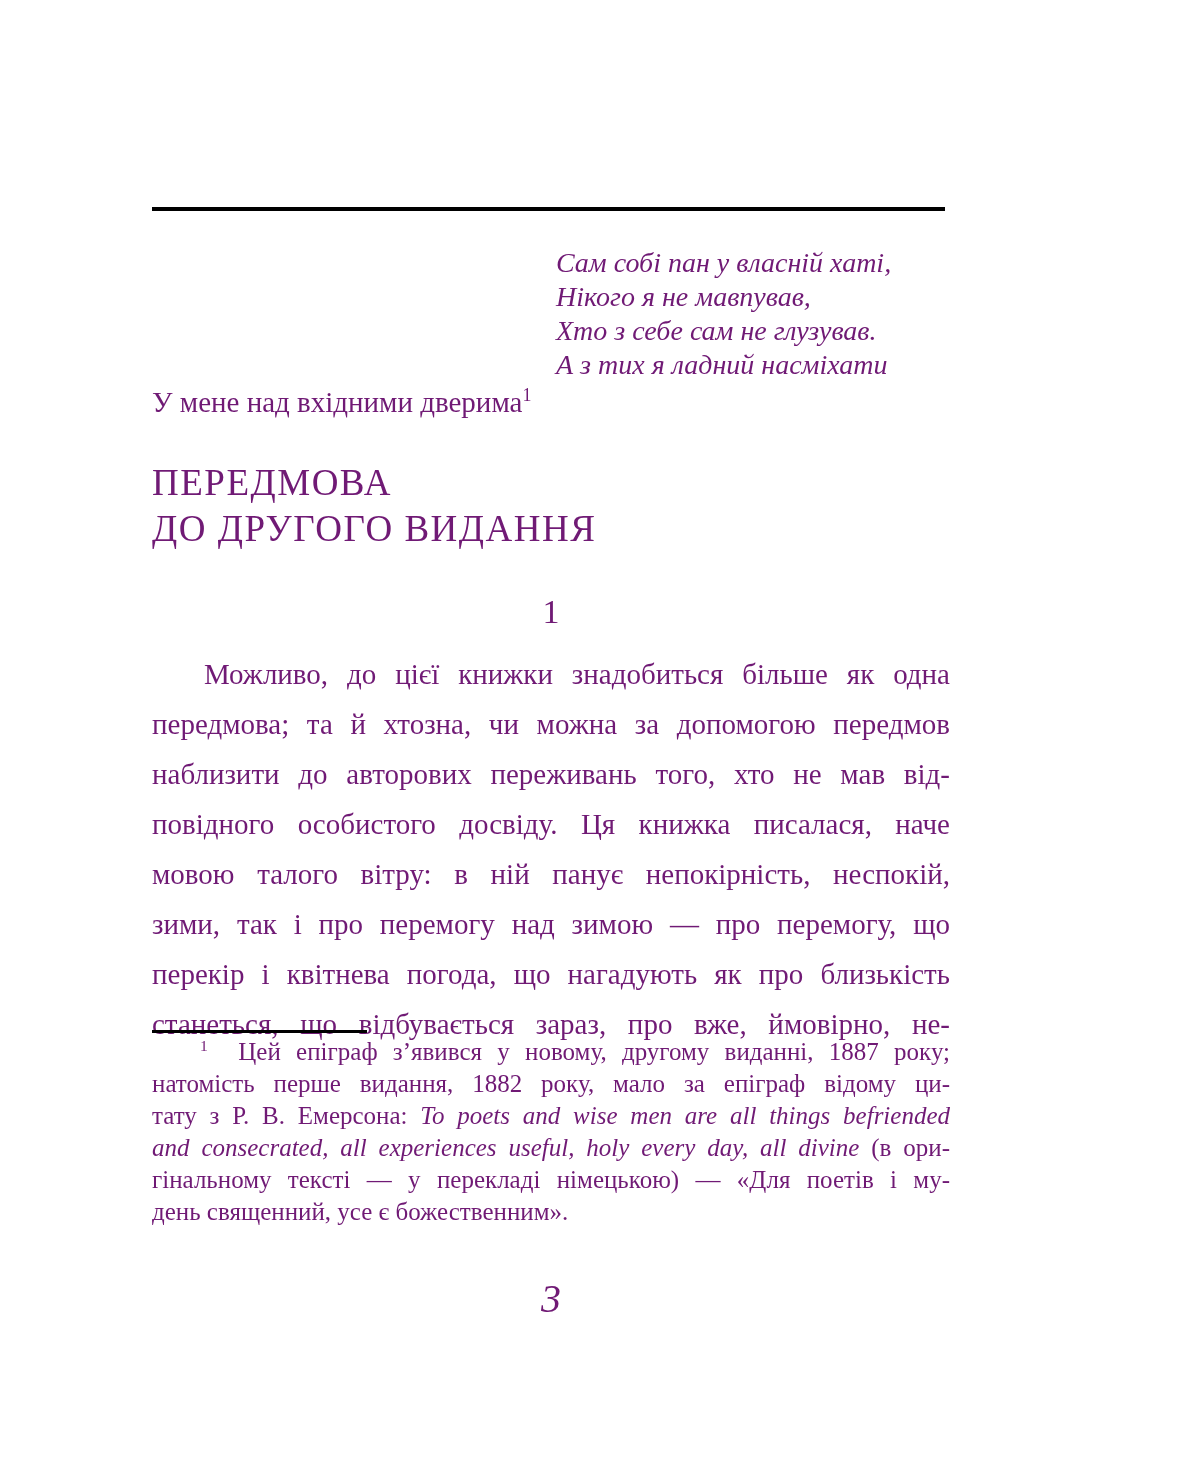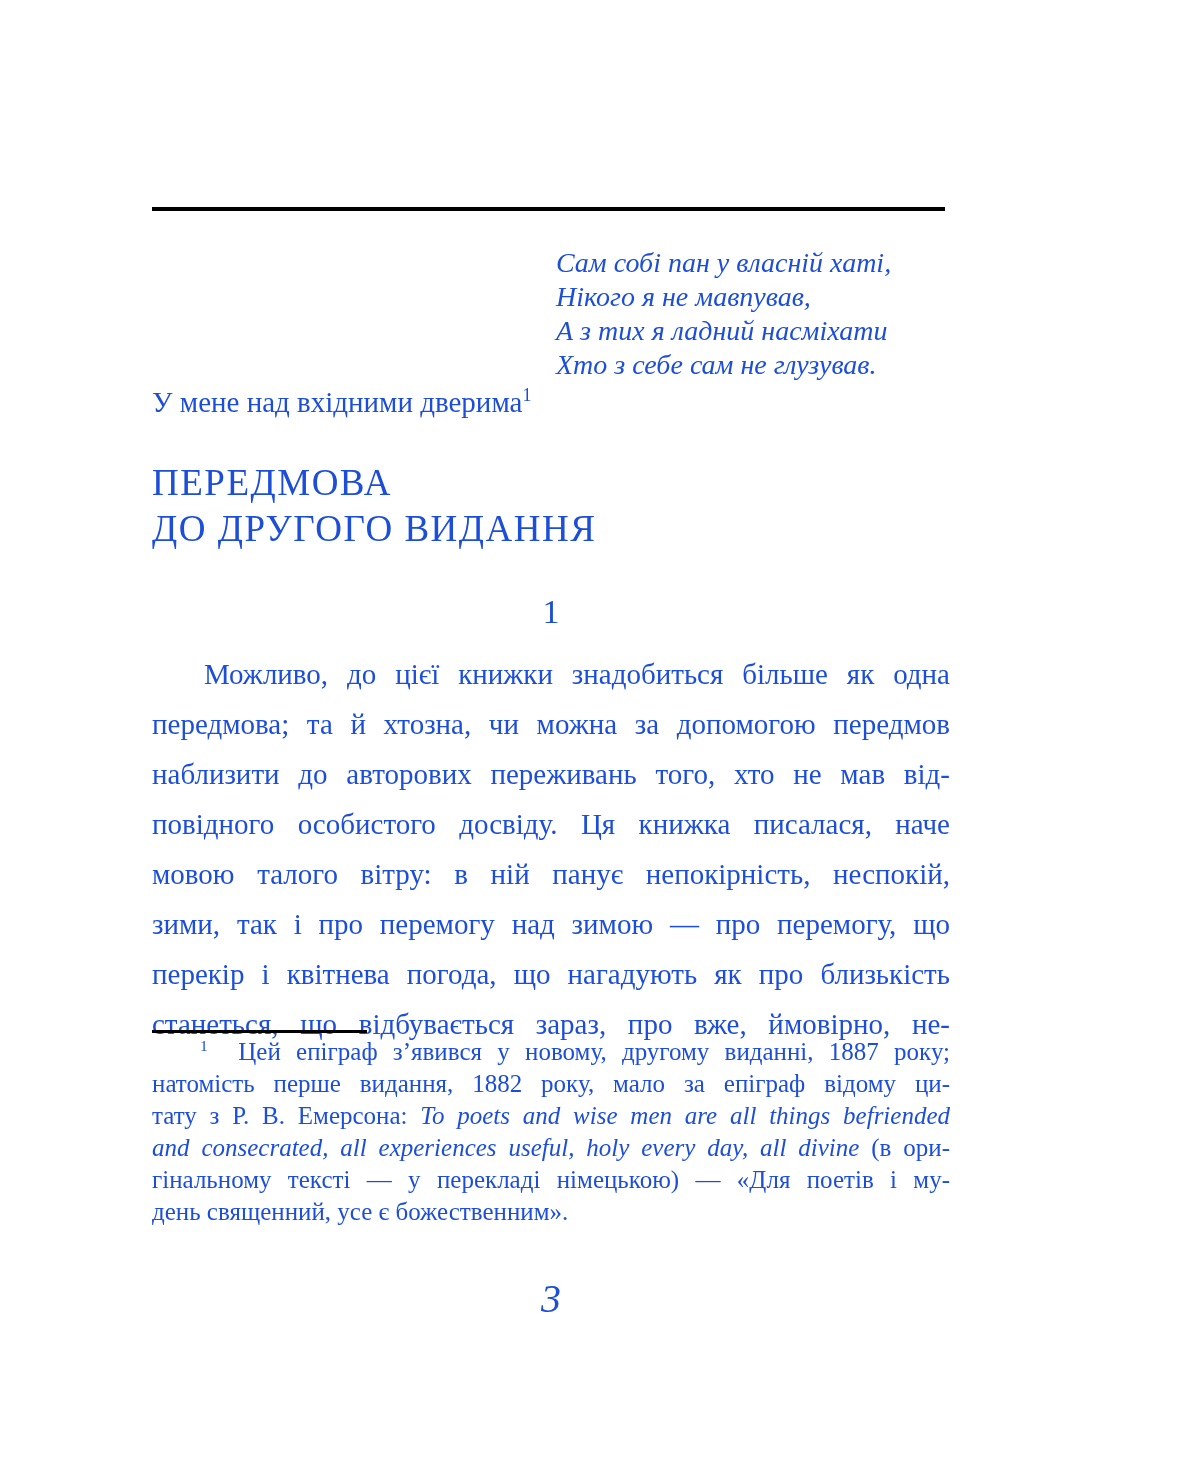--- a/index.html
+++ b/index.html
@@ -5,21 +5,21 @@
   html, body {
     margin: 0;
     padding: 0;
     background: #ffffff;
   }
   .page {
     position: relative;
     width: 1181px;
     height: 1476px;
     background: #ffffff;
-    color: #1d4ed8;
+    color: #701a75;
     font-family: "Liberation Serif", serif;
     overflow: hidden;
   }
   .rule-top {
     position: absolute;
     left: 152px;
     top: 207px;
     width: 793px;
     height: 4px;
     background: #000000;
@@ -126,22 +126,22 @@
 </head>
 <body>
 
 <div class="page">
 
   <div class="rule-top"></div>
 
   <div class="epigraph">
     <div>Сам собі пан у власній хаті,</div>
     <div>Нікого я не мавпував,</div>
+    <div>Хто з себе сам не глузував.</div>
     <div>А з тих я ладний насміхати</div>
-    <div>Хто з себе сам не глузував.</div>
   </div>
 
   <div class="attribution"><span>У мене над вхідними дверима</span><span class="sup-ref">1</span></div>
 
   <div class="heading">
     <div>ПЕРЕДМОВА</div>
     <div>ДО ДРУГОГО ВИДАННЯ</div>
   </div>
 
   <div class="section-number">1</div>

